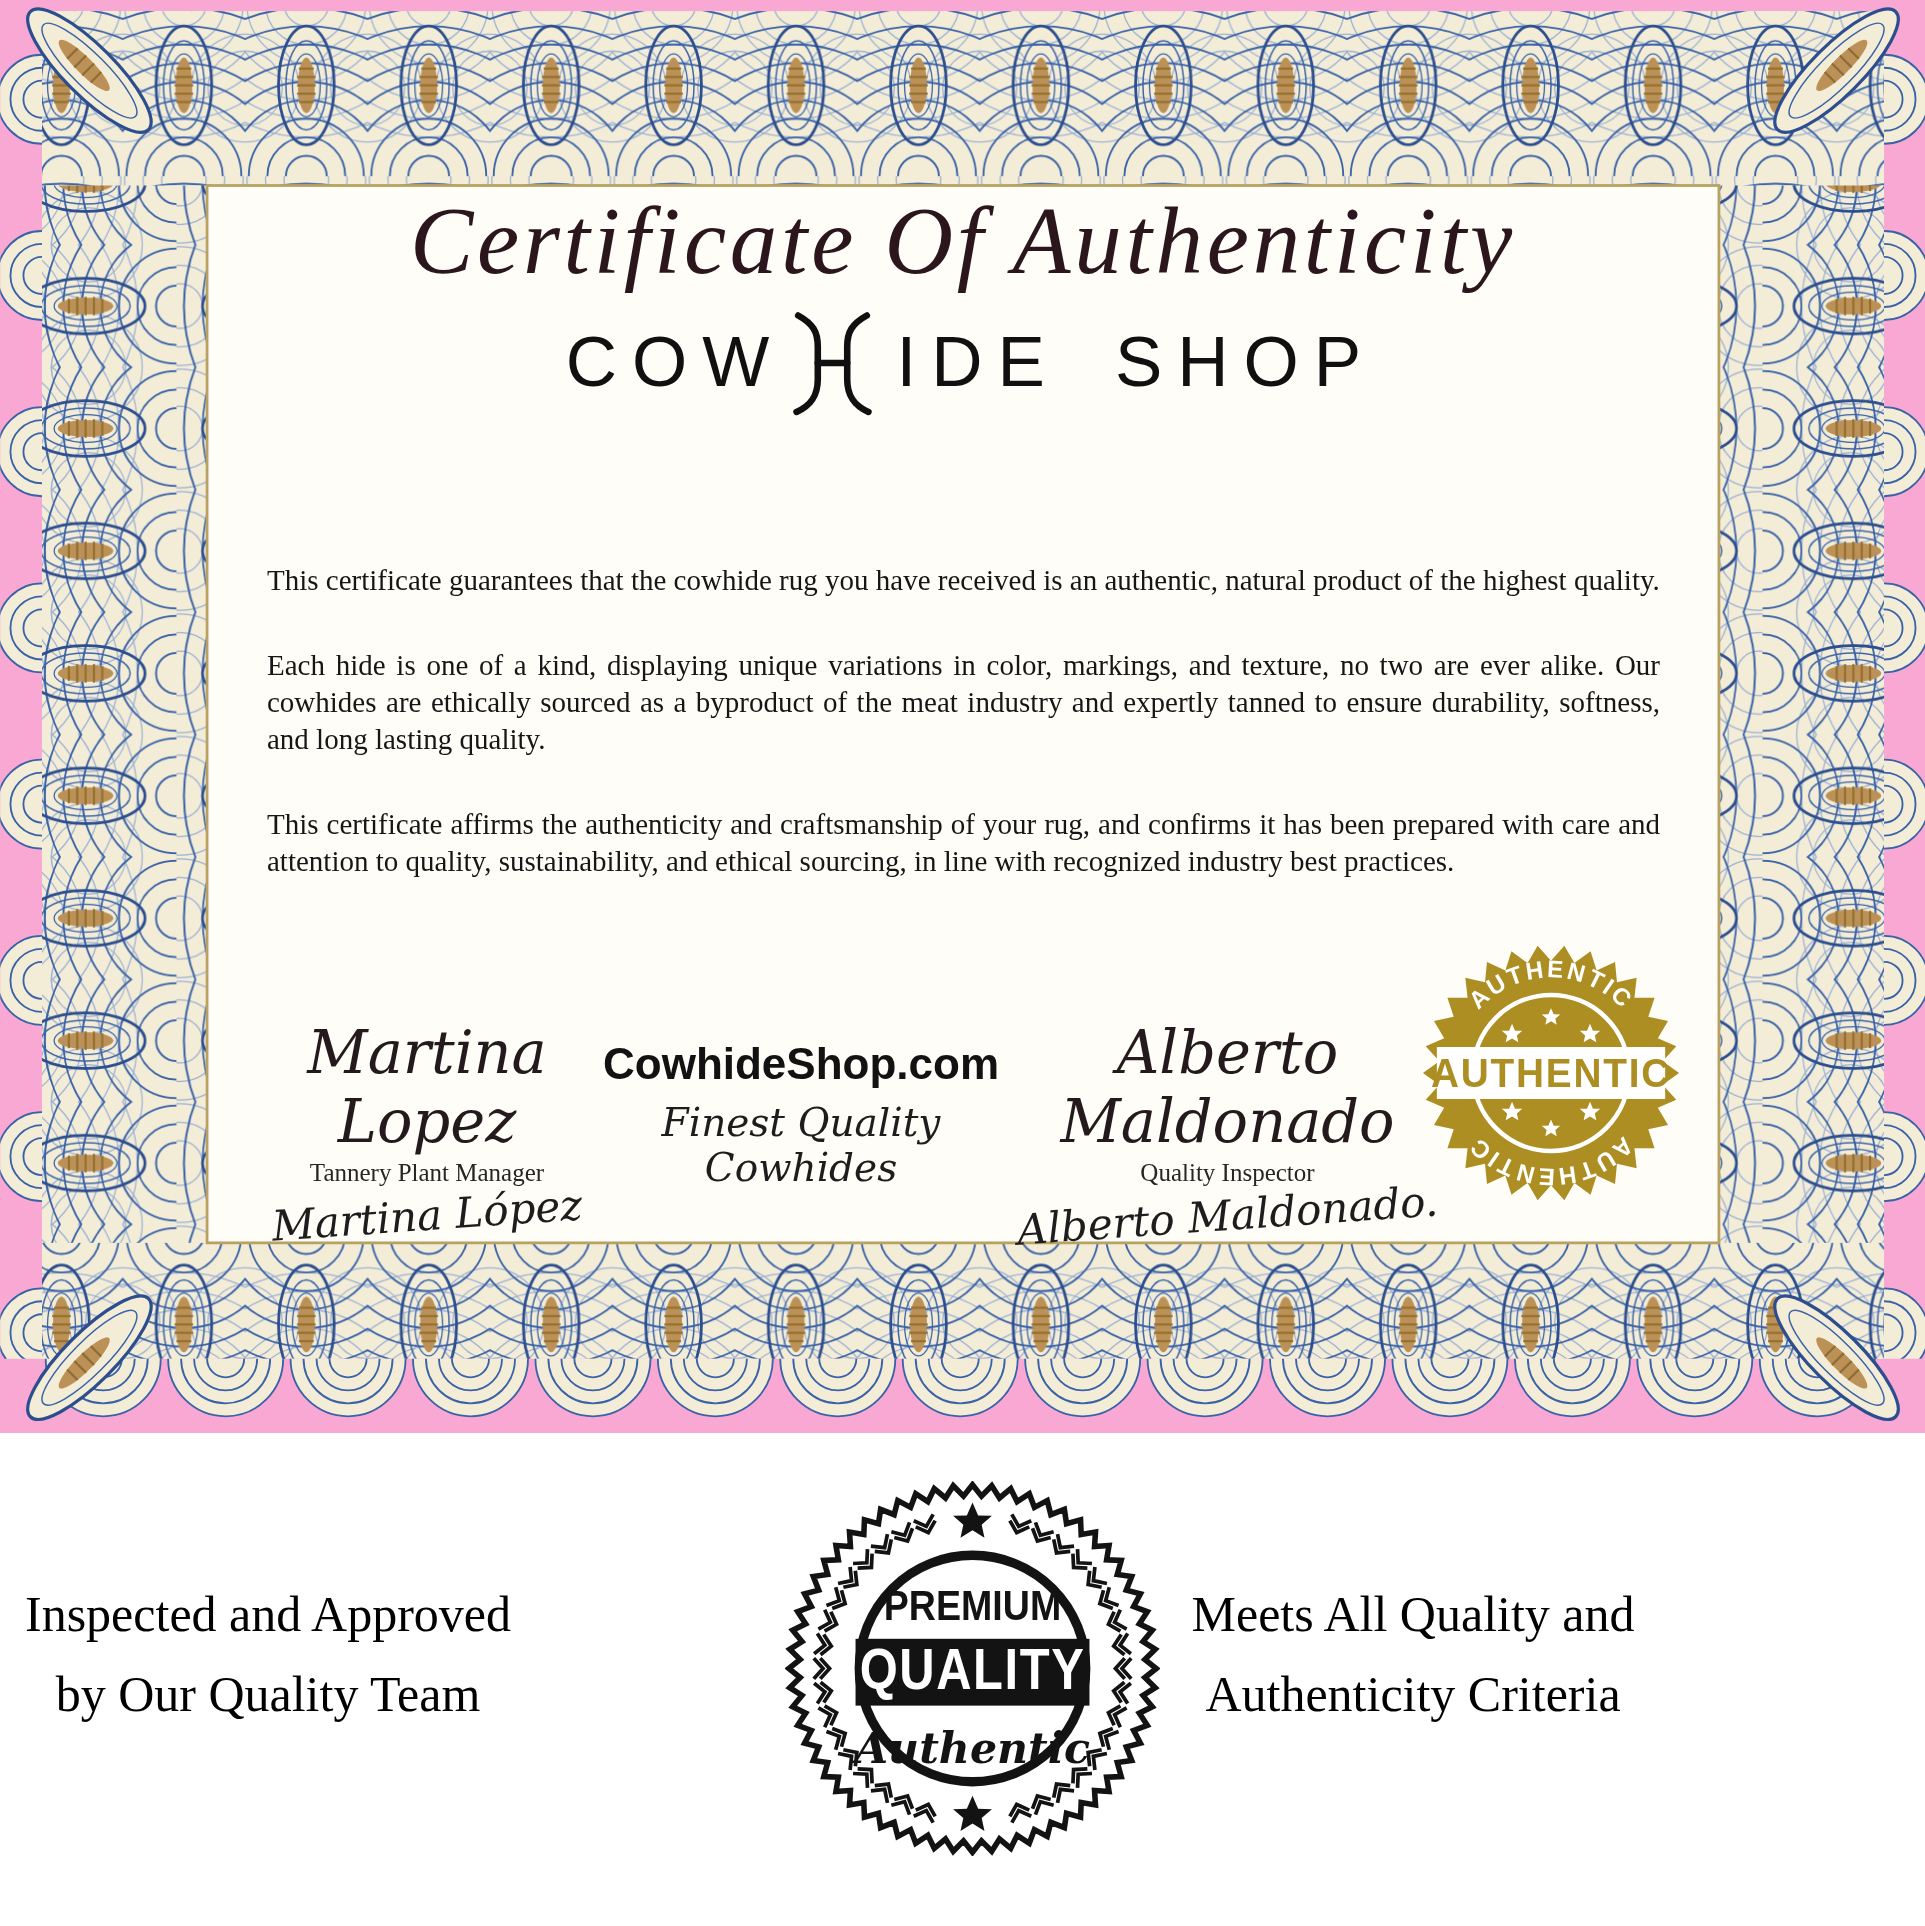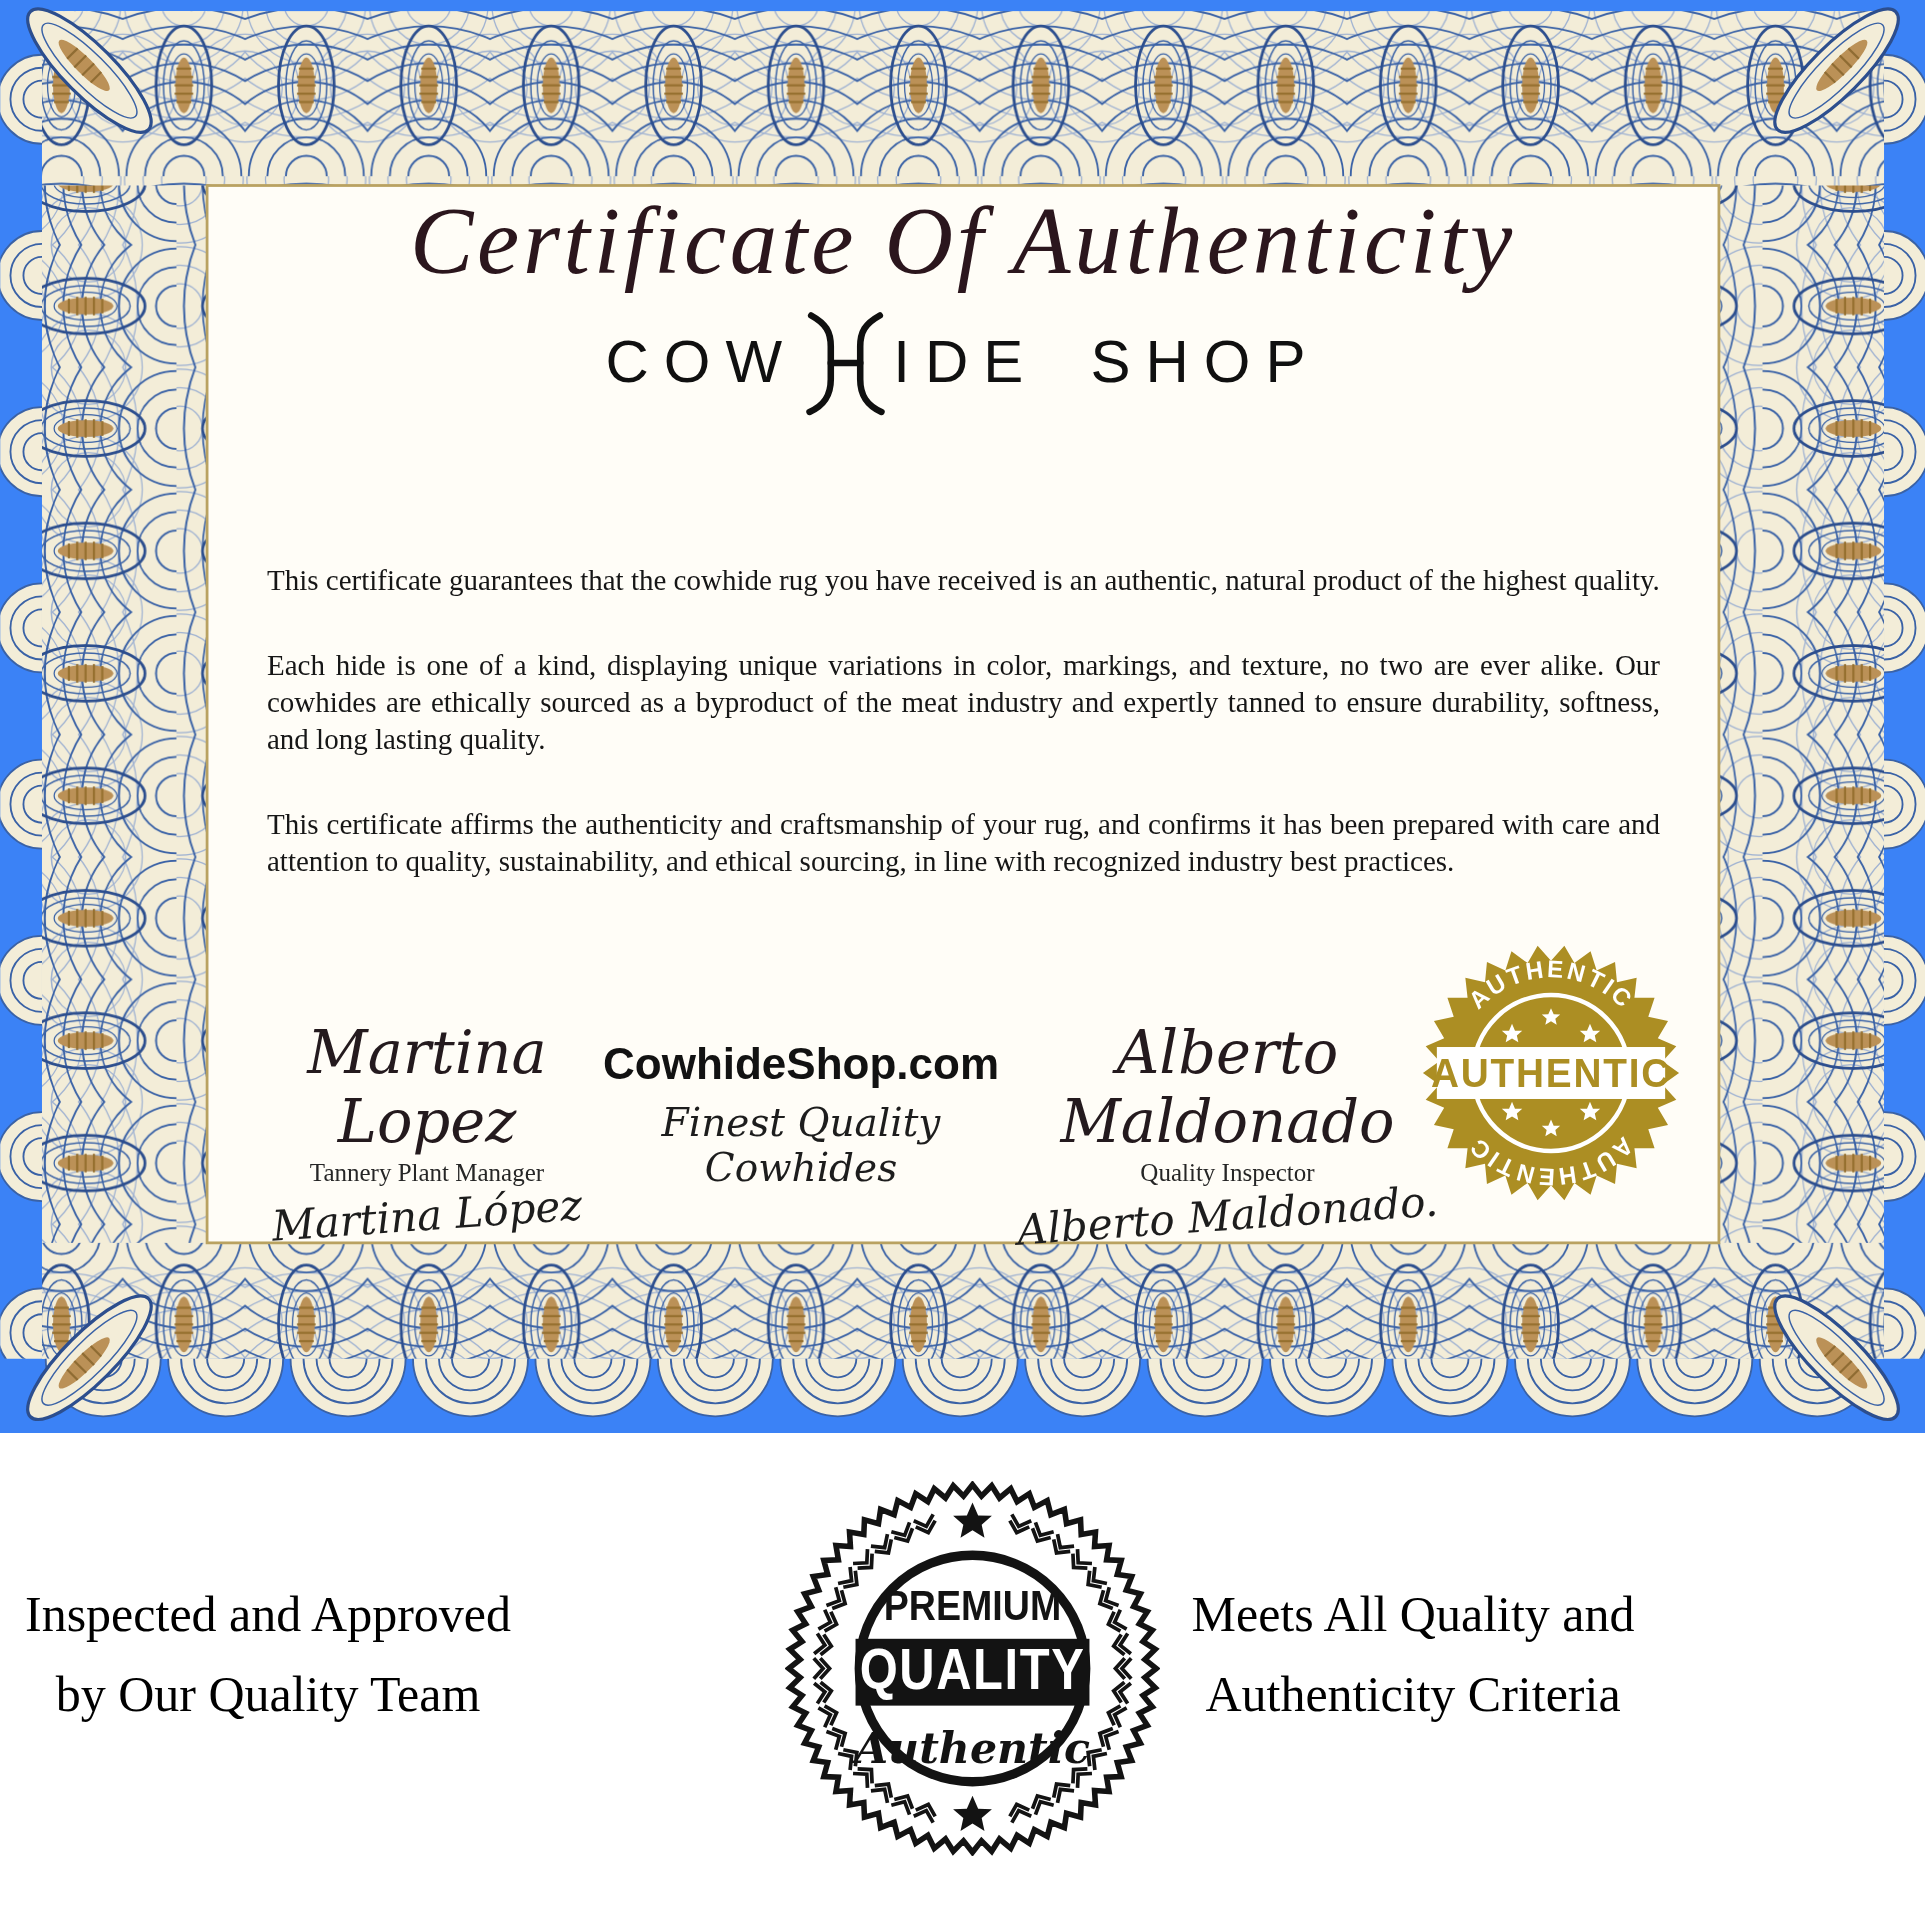--- a/index.html
+++ b/index.html
@@ -1,26 +1,26 @@
 <!DOCTYPE html>
 <html style="font-size:15px"><head>
 <meta charset="utf-8">
 <style>
   html,body{margin:0;padding:0;background:#fff;}
-  .page{position:relative;width:1926px;height:1927px;background:#3b82f6;overflow:hidden;
+  .page{position:relative;width:1926px;height:1927px;background:#f9a8d4;overflow:hidden;
         font-family:"Liberation Serif",serif;}
   .certificate{position:absolute;left:0;top:0;width:1926px;height:1433px;}
   .border-svg{position:absolute;left:0;top:0;}
   .cert-title{position:absolute;left:0;right:0;top:186px;text-align:center;
 ryle    font-family:"DejaVu Serif",serif;font-style:italic;font-weight:500;
     font-size:95px;letter-spacing:3.7px;color:#2b161d;}
   .logo-row{position:absolute;left:0;right:0;top:308px;display:flex;justify-content:center;
     align-items:center;}
-  .logo-text{font-family:"Liberation Sans",sans-serif;font-weight:400;font-size:60px;
-    letter-spacing:15px;word-spacing:20.4px;color:#101010;}
+  .logo-text{font-family:"Liberation Sans",sans-serif;font-weight:400;font-size:71px;
+    letter-spacing:15px;word-spacing:20.4px;color:#101010;margin-left:16px;}
   .logo-glyph{margin:0 5.6px;transform:translateY(1.9px);}
   .cert-body{position:absolute;left:267px;top:562px;width:1393px;text-align:justify;
     font-family:"Liberation Serif",serif;font-size:29px;line-height:37px;color:#161616;}
   .cert-body p{margin:0 0 48px 0;}
   .sig-block{position:absolute;text-align:center;}
   .sig-name{font-family:"DejaVu Serif",serif;font-style:italic;font-size:59px;color:#241a1e;}
   .sig-role{font-family:"Liberation Serif",serif;font-size:25px;color:#262626;margin-top:3px;}
   .sig-script{font-family:"DejaVu Serif",serif;font-style:italic;font-size:42px;color:#1d1d1d;
     transform:rotate(-4deg);margin-top:3.7px;}
   .sig-left{left:209px;top:1018px;width:436px;}

